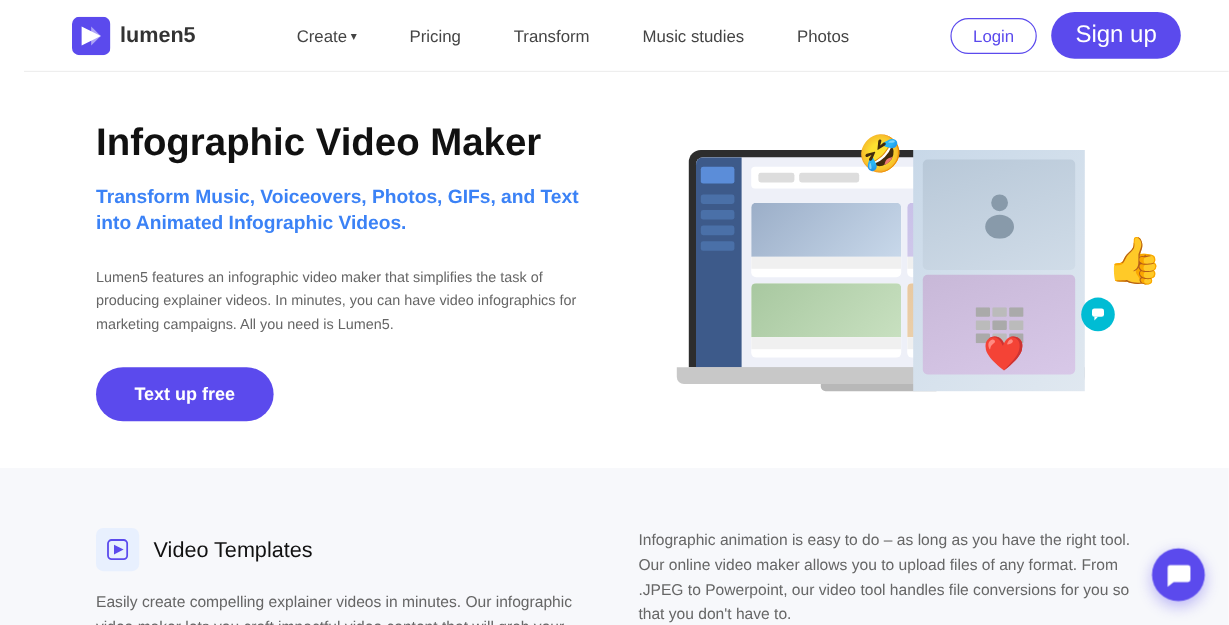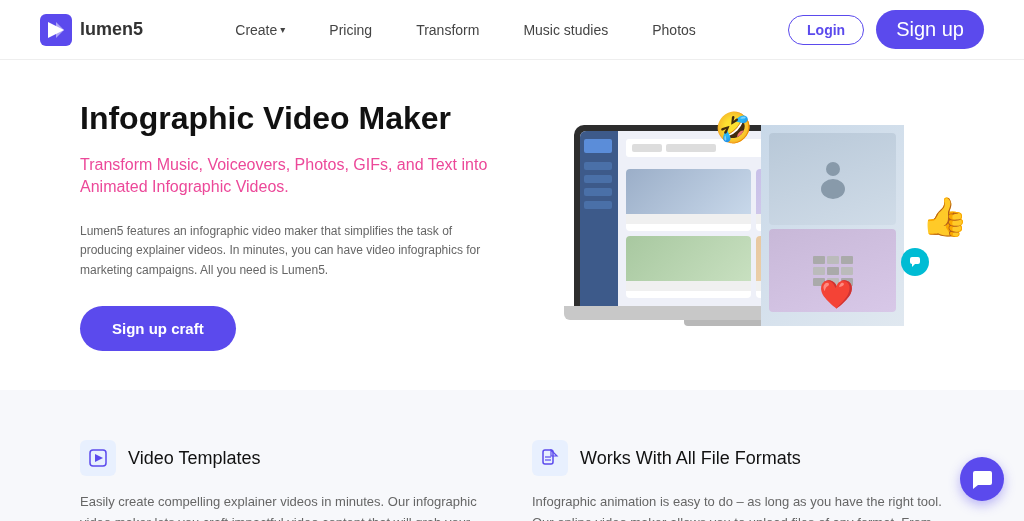--- a/index.html
+++ b/index.html
@@ -9,20 +9,21 @@
     .navbar {
       display: flex;
       align-items: center;
       justify-content: space-between;
       padding: 0 40px;
       height: 60px;
       background: #fff;
       border-bottom: 1px solid #eee;
       position: relative;
       z-index: 10;
+      margin-left: 20px;
     }
     .logo {
       display: flex;
       align-items: center;
       gap: 8px;
       font-weight: 700;
       font-size: 18px;
       color: #333;
       cursor: pointer;
     }
@@ -50,21 +51,21 @@
       gap: 12px;
     }
     .btn-login {
       border: 1.5px solid #5b4aed;
       color: #5b4aed;
       background: transparent;
       padding: 6px 18px;
       border-radius: 20px;
       font-size: 14px;
       cursor: pointer;
-      font-weight: 700;
+      font-weight: 400;
     }
     .btn-signup {
       background: #5b4aed;
       color: #fff;
       border: none;
       padding: 8px 20px;
       border-radius: 20px;
       font-size: 20px;
       cursor: pointer;
       font-weight: 500;
@@ -84,22 +85,22 @@
     .hero-text { max-width: 420px; }
     .hero-title {
       font-size: 32px;
       font-weight: 800;
       color: #111;
       line-height: 1.2;
       margin-bottom: 16px;
     }
     .hero-subtitle {
       font-size: 16px;
-      color: #ec4899;
-      font-weight: 400;
+      color: #3b82f6;
+      font-weight: 700;
       margin-bottom: 24px;
       line-height: 1.4;
     }
     .hero-desc {
       font-size: 12px;
       color: #666;
       line-height: 1.6;
       margin-bottom: 26px;
     }
     .btn-signup-free {
@@ -329,21 +330,21 @@
     <button class="btn-login">Login</button>
     <button class="btn-signup">Sign up</button>
   </div>
 </nav>
 
 <section class="hero">
   <div class="hero-text">
     <h1 class="hero-title">Infographic Video Maker</h1>
     <p class="hero-subtitle">Transform Music, Voiceovers, Photos, GIFs, and Text into Animated Infographic Videos.</p>
     <p class="hero-desc">Lumen5 features an infographic video maker that simplifies the task of producing explainer videos. In minutes, you can have video infographics for marketing campaigns. All you need is Lumen5.</p>
-    <button class="btn-signup-free">Sign up craft</button>
+    <button class="btn-signup-free">Text up free</button>
   </div>
 
   <div class="hero-image">
 
     <div style="position:absolute; top:-15px; left:50%; transform:translateX(-50%); font-size:30px; z-index:5;">🤣</div>
 
     <div style="position:absolute; right:-25px; top:35%; font-size:38px; z-index:5; color:#3b82f6;">👍</div>
 
     <div style="position:absolute; bottom:15px; right:90px; font-size:28px; z-index:5;">❤️</div>
 
@@ -431,31 +432,20 @@
           <rect x="1" y="1" width="16" height="16" rx="3" stroke="#5b4aed" stroke-width="1.5"></rect>
           <polygon points="6,5 14,9 6,13" fill="#5b4aed"></polygon>
         </svg>
       </div>
       <h3 class="feature-title">Video Templates</h3>
     </div>
     <p class="feature-desc">Easily create compelling explainer videos in minutes. Our infographic video maker lets you craft impactful video content that will grab your viewer's attention.</p>
   </div>
 
   <div class="feature-item">
-    <div class="feature-icon-row">
-      <div class="feature-icon-box">
-        <svg width="18" height="18" viewBox="0 0 18 18" fill="none">
-          <rect x="2" y="1" width="10" height="14" rx="2" stroke="#5b4aed" stroke-width="1.5"></rect>
-          <path d="M10 1 L16 7 L10 7 Z" stroke="#5b4aed" stroke-width="1.2" fill="none"></path>
-          <line x1="4" y1="8" x2="10" y2="8" stroke="#5b4aed" stroke-width="1.2"></line>
-          <line x1="4" y1="11" x2="10" y2="11" stroke="#5b4aed" stroke-width="1.2"></line>
-        </svg>
-      </div>
-      <h3 class="feature-title">Works With All File Formats</h3>
-    </div>
     <p class="feature-desc">Infographic animation is easy to do – as long as you have the right tool. Our online video maker allows you to upload files of any format. From .JPEG to Powerpoint, our video tool handles file conversions for you so that you don't have to.</p>
   </div>
 </section>
 
 <div class="chat-bubble">
   <svg width="22" height="22" viewBox="0 0 22 22" fill="white">
     <path d="M3 3h16a2 2 0 0 1 2 2v10a2 2 0 0 1-2 2H7l-5 4V5a2 2 0 0 1 2-2z"></path>
   </svg>
 </div>
 

